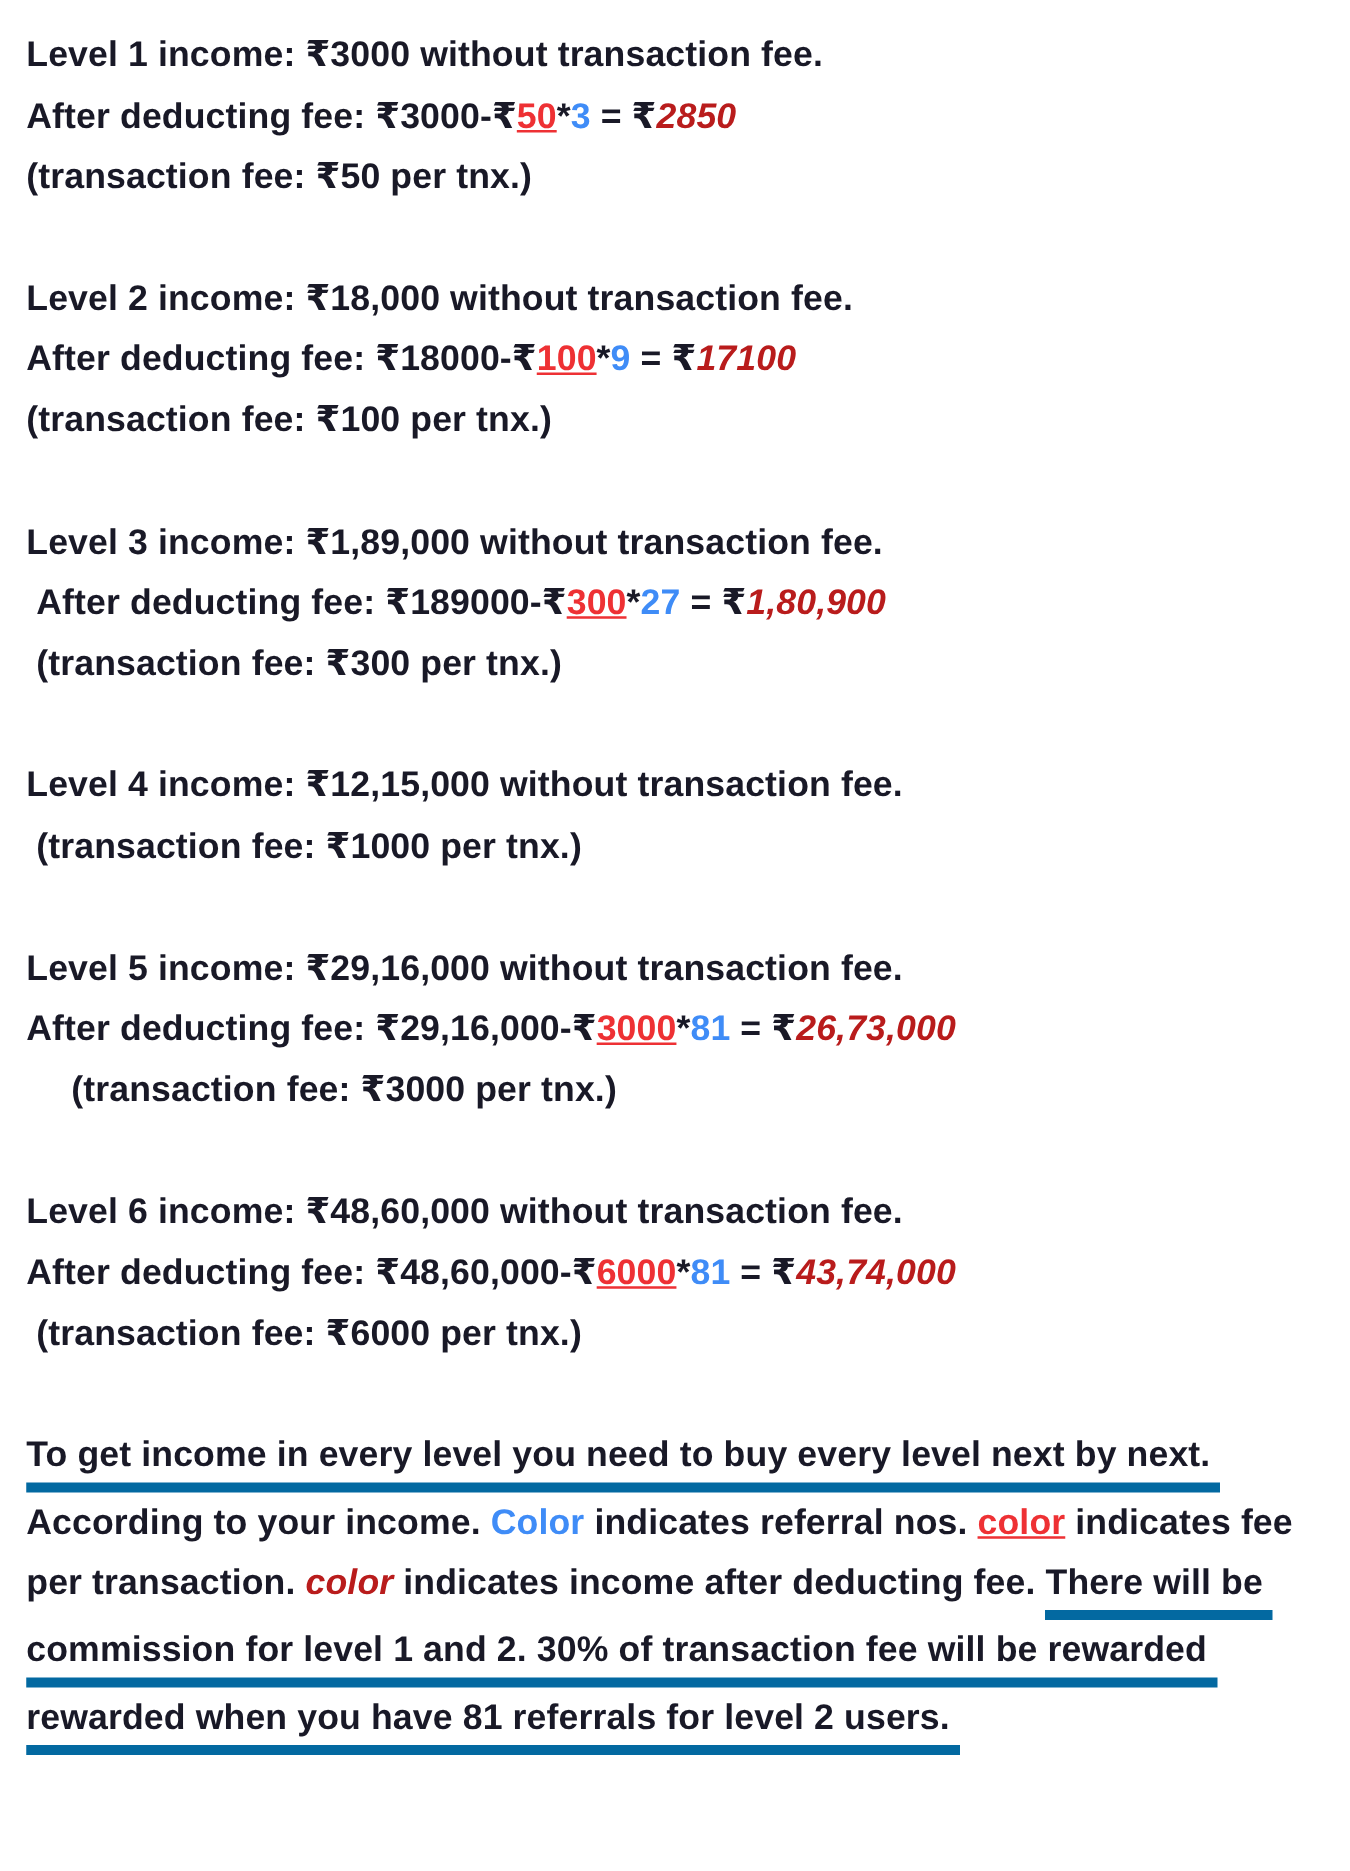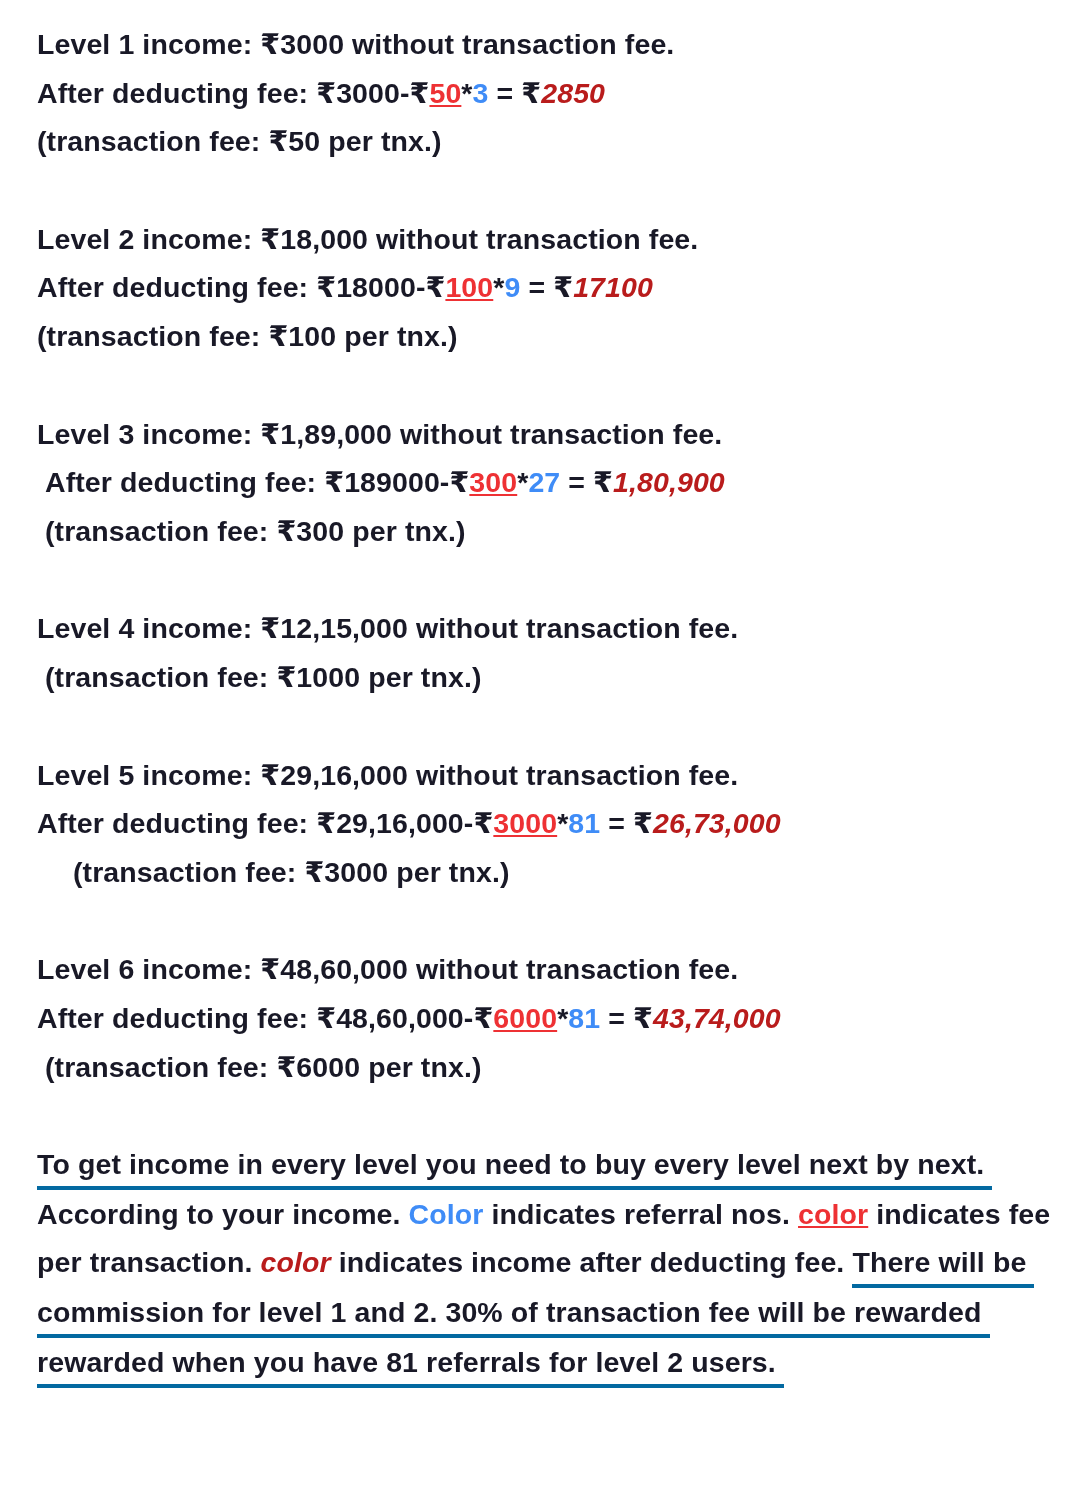--- a/index.html
+++ b/index.html
@@ -14,34 +14,33 @@
     padding: 20px 14px 10px 21px;
     font-family: "Liberation Sans", "DejaVu Sans", sans-serif;
     font-size: 28.5px;
     font-weight: bold;
     color: #191927;
     letter-spacing: 0.1px;
   }
   .line {
     line-height: 48.6px;
     white-space: nowrap;
-    margin-left: 16px;
   }
   .level-block {
     margin-bottom: 49px;
   }
   .indent-sm { padding-left: 8px; }
   .indent-md { padding-left: 36px; }
   .red   { color: #ee3134; text-decoration: underline; }
   .blue  { color: #3f8cf7; }
   .green { color: #b91c1c; font-style: italic; }
   .u-red {
     display: inline-block;
     line-height: 1.15;
-    border-bottom: 4px solid #0369a1;
+    border-bottom: 8px solid #0369a1;
     padding-bottom: 5px;
     padding-right: 8px;
   }
   .footer-paragraph { margin-top: 2px; }
 </style>
 </head>
 <body>
 
 <div class="level-block">
   <div class="line">Level 1 income: ₹3000 without transaction fee.</div>

